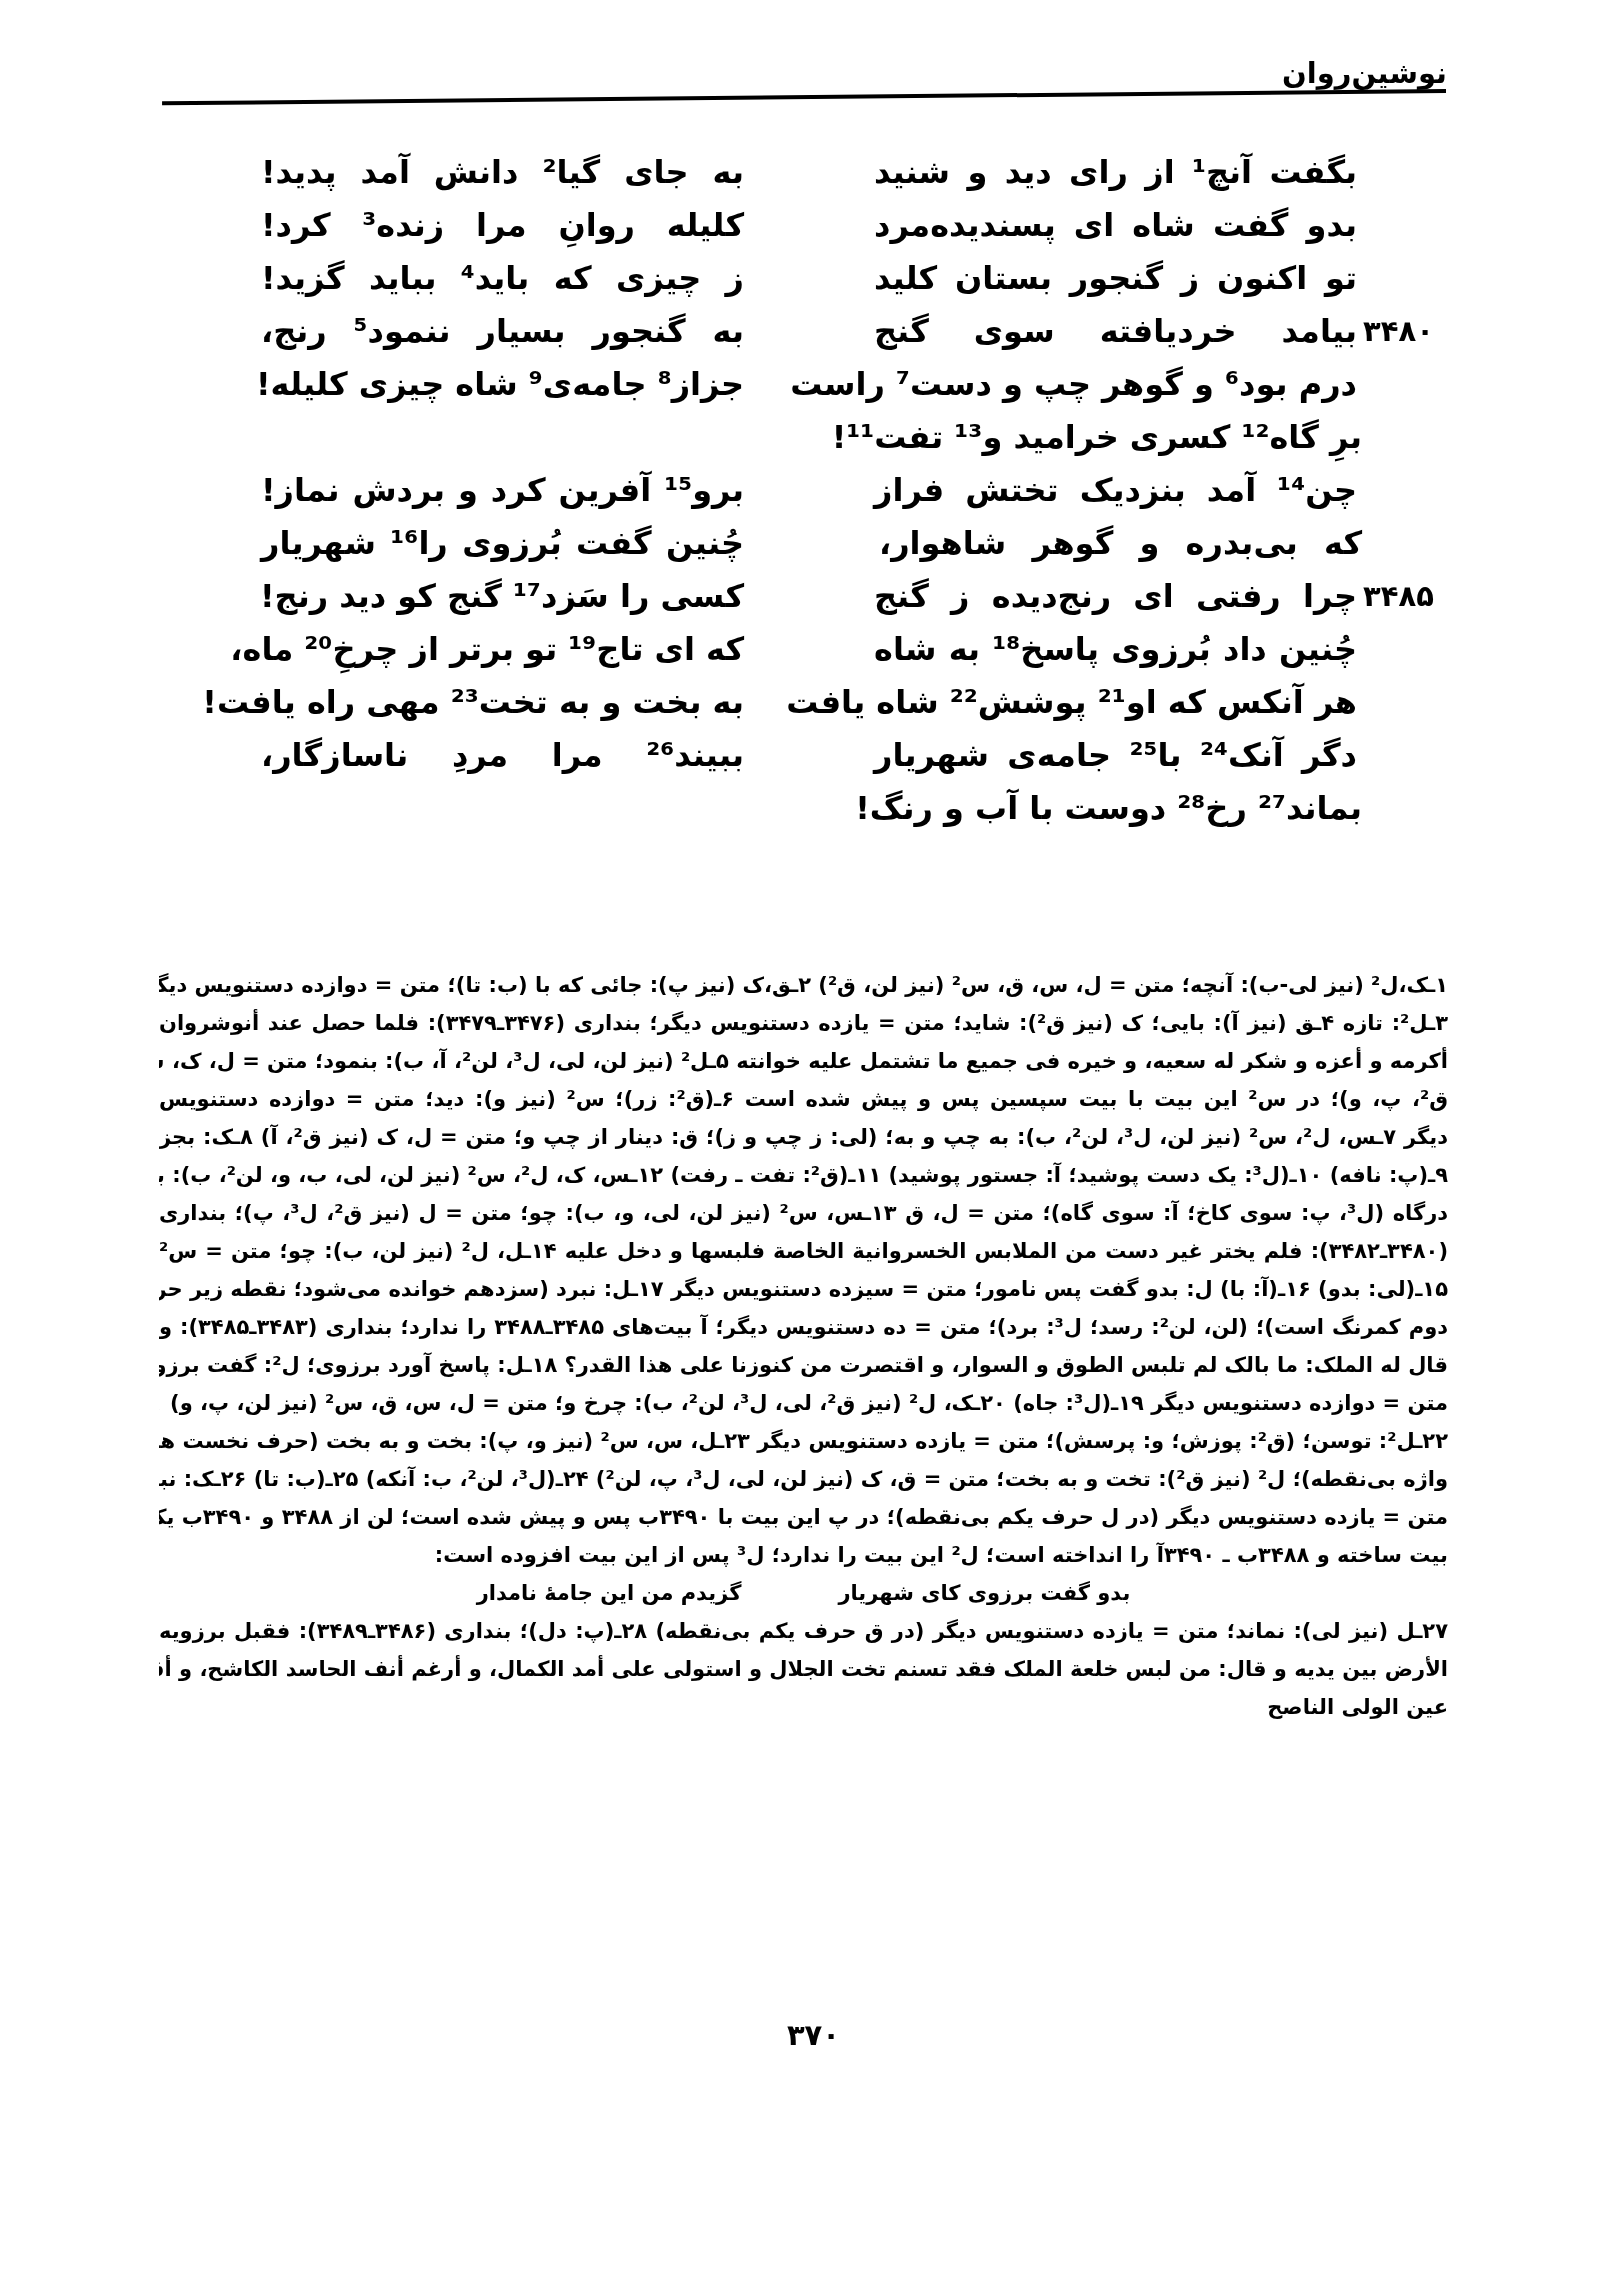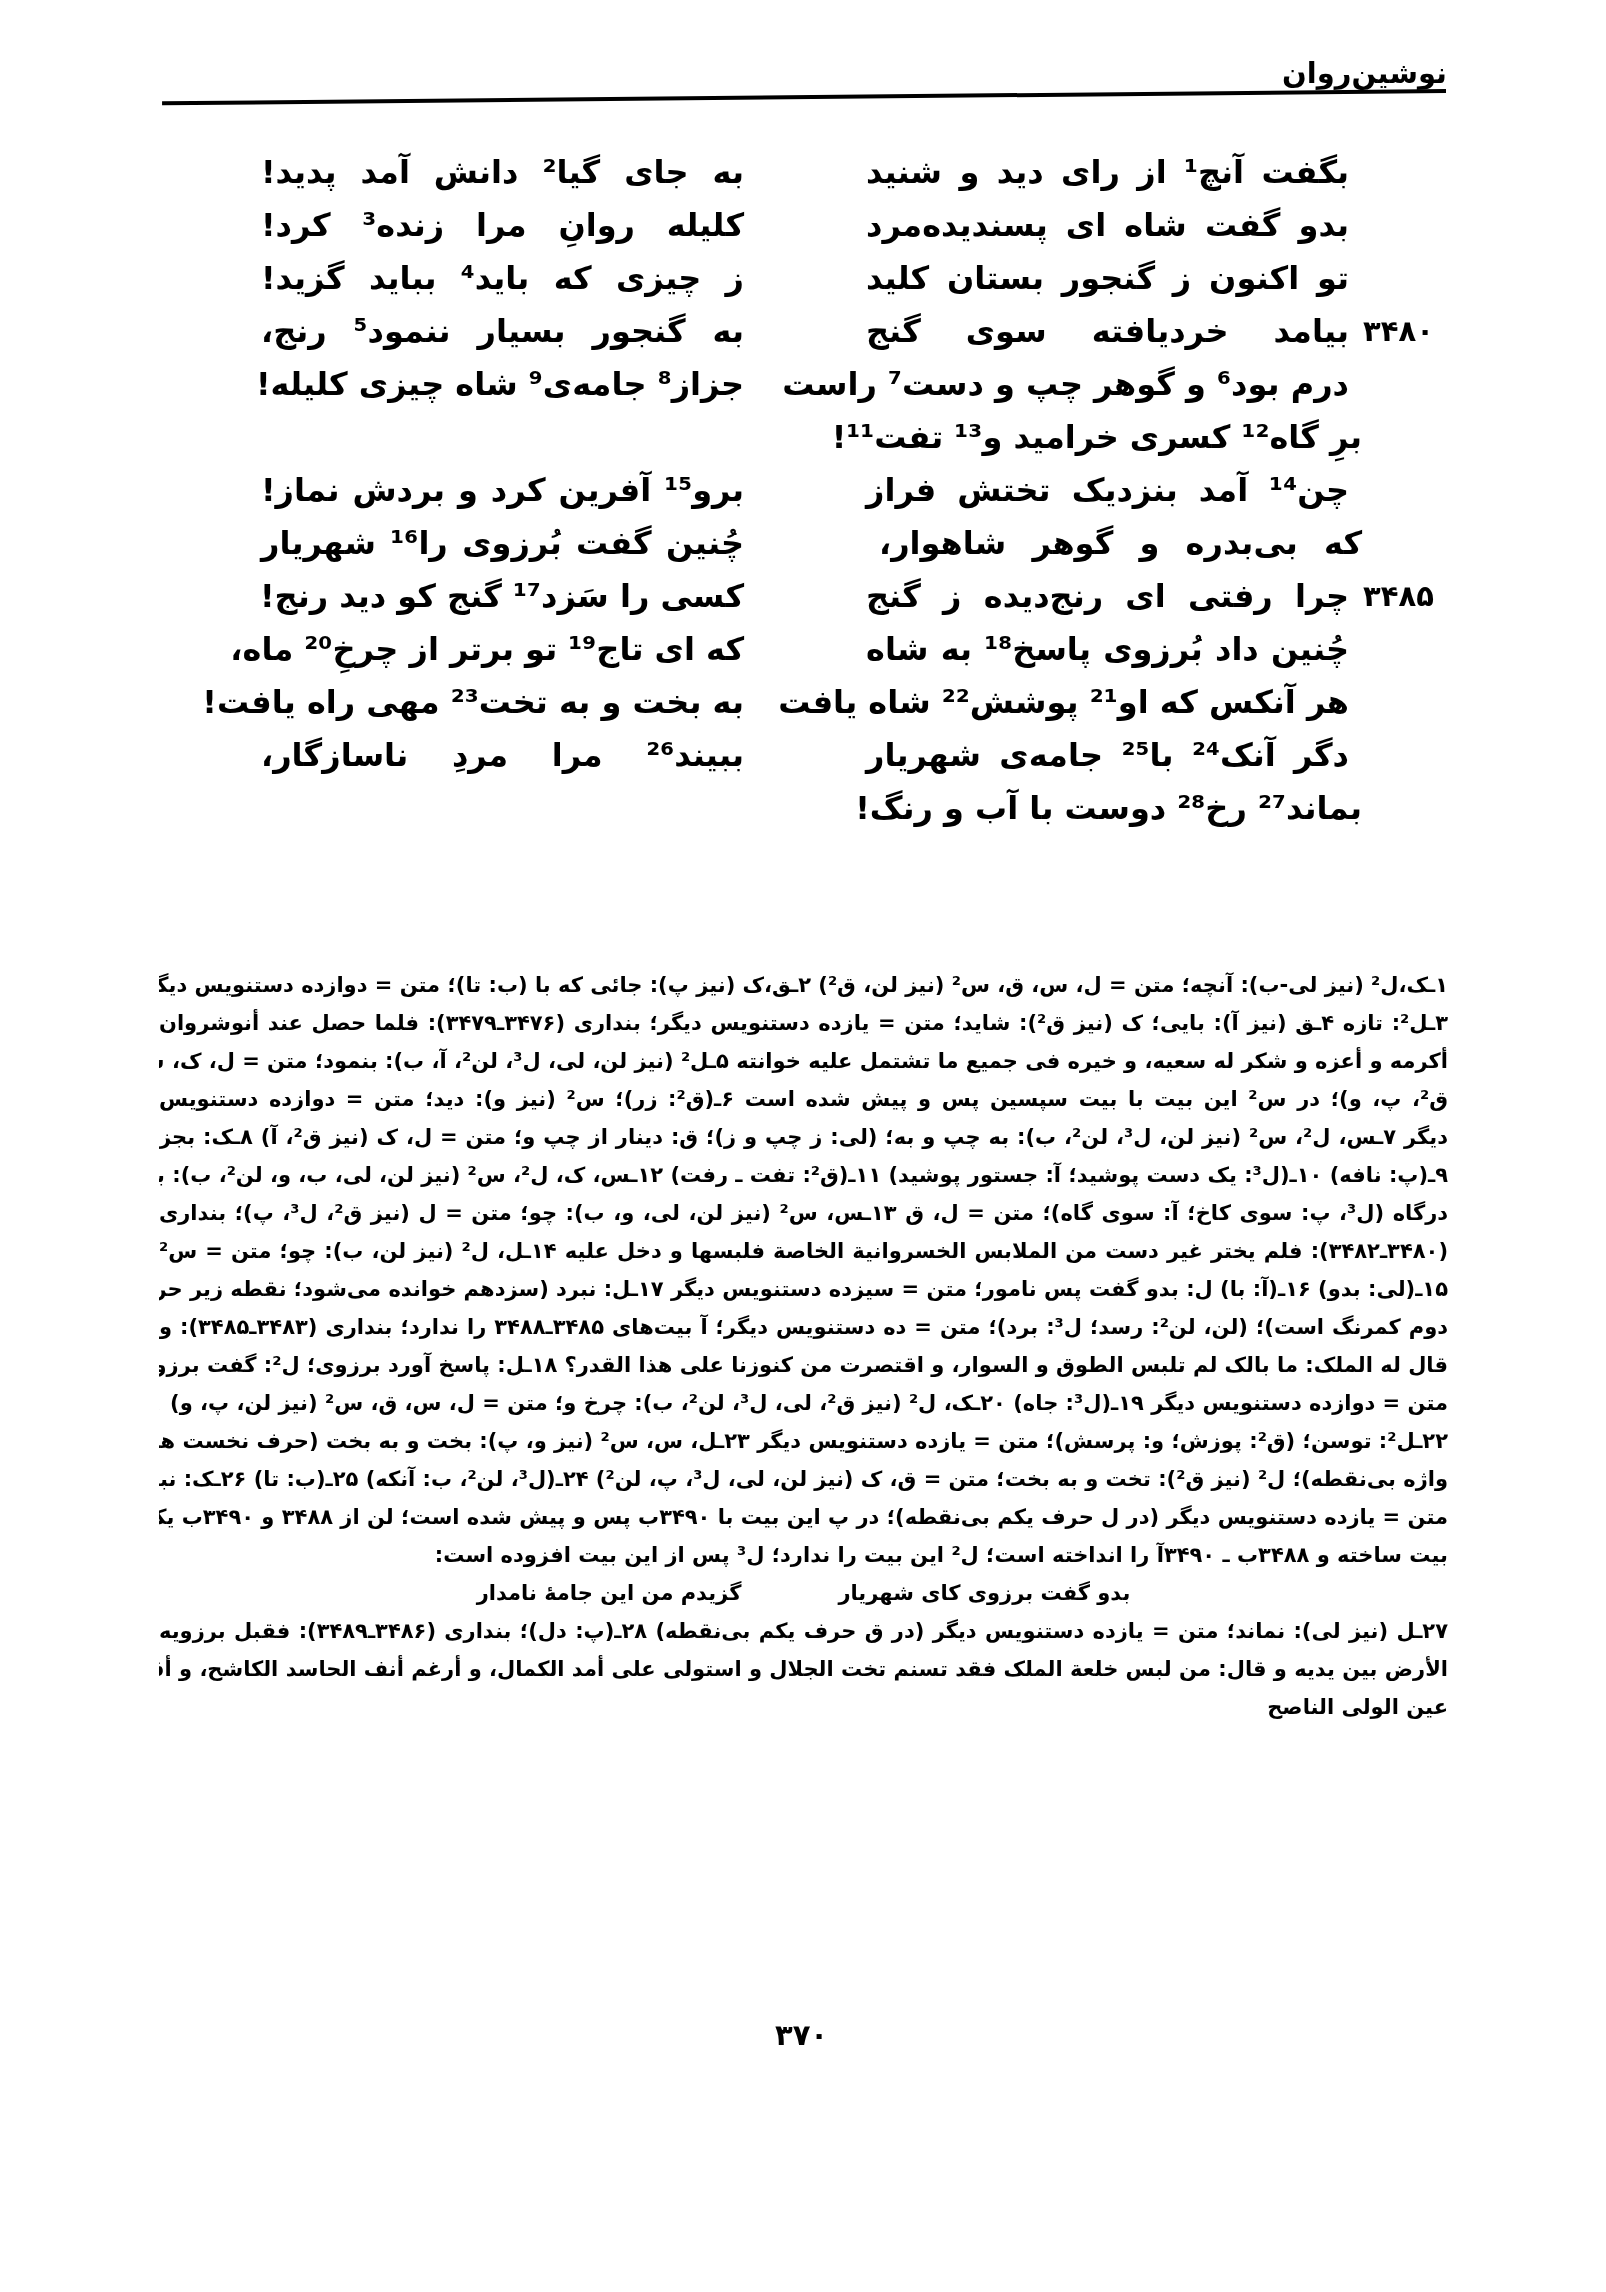--- a/index.html
+++ b/index.html
@@ -57,21 +57,21 @@
     }
     .hemistich {
       width: 483px;
       font-size: 32px;
       font-weight: bold;
       text-align: justify;
       text-align-last: justify;
       white-space: nowrap;
       line-height: 1;
     }
-    .hemistich.first { margin-right: 13px; }
+    .hemistich.first { margin-right: 5px; }
     .hemistich.second { margin-left: 0; }
     .verse-num {
       position: absolute;
       right: -75px;
       font-size: 29px;
       font-weight: bold;
       width: 77px;
       text-align: center;
     }
     .footnotes {
@@ -104,21 +104,21 @@
       height: 38px;
       align-items: center;
       font-size: 21px;
       font-weight: bold;
     }
     .page-number {
       position: absolute;
       top: 2018px;
       left: 763px;
       width: 77px;
-      text-align: center;
+      text-align: right;
       font-size: 29px;
       font-weight: bold;
     }
   </style>
 </head>
 <body>
 
 <div class="page">
 
   <div class="running-head">نوشین‌روان</div>

